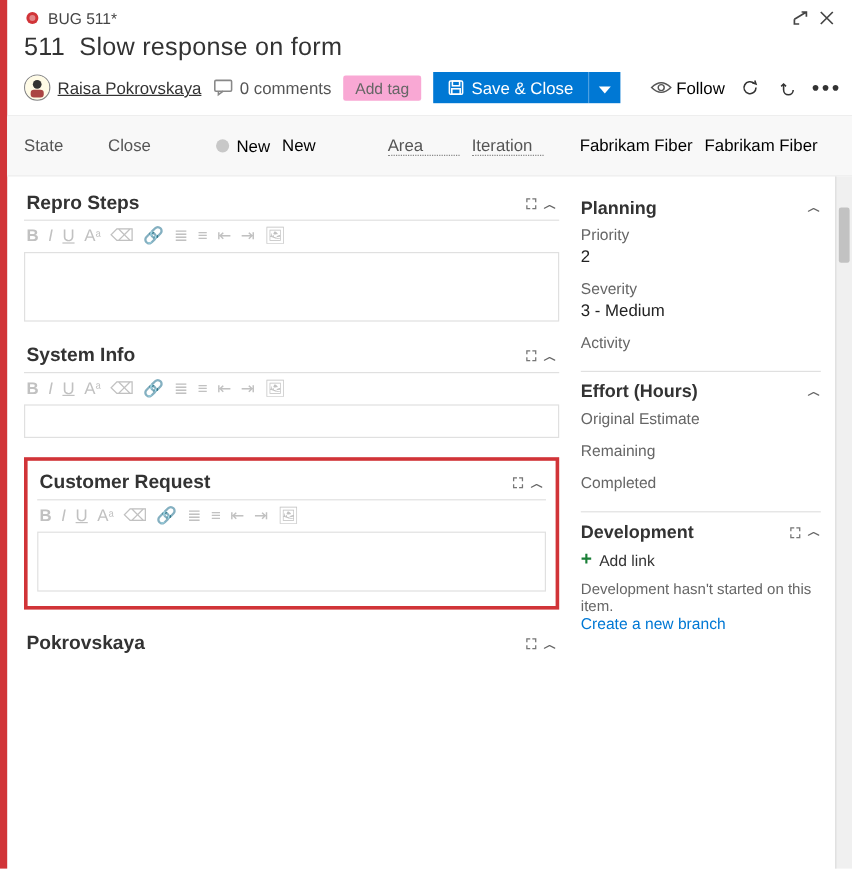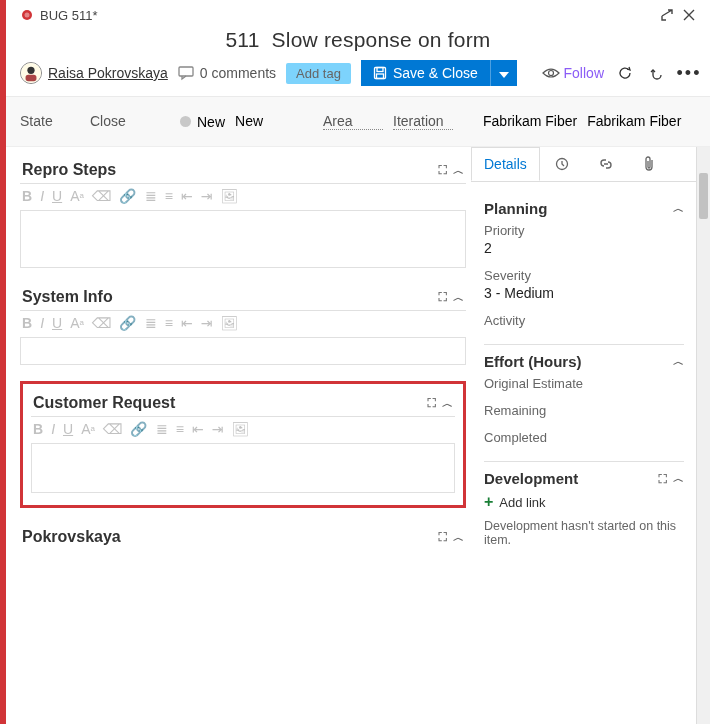--- a/index.html
+++ b/index.html
@@ -3,33 +3,33 @@
 <meta charset="utf-8">
 <style>
   * { box-sizing: border-box; font-family: "Segoe UI", Arial, sans-serif; }
   body { margin: 0; width: 710px; height: 724px; overflow: hidden; background: #fff; }
   .root { display: flex; width: 710px; height: 724px; position: relative; }
   .redbar { width: 6px; background: #d13438; height: 100%; flex: 0 0 6px; }
   .content { flex: 1; display: flex; flex-direction: column; min-width: 0; }
   .topbar { display: flex; align-items: center; padding: 4px 10px 0 14px; font-size: 13px; color: #444; }
   .bugicon { width: 14px; height: 14px; display: inline-block; margin-right: 6px; }
   .spacer { flex: 1; }
-  .title-row { padding: 2px 14px 8px 14px; font-size: 21px; font-weight: 400; color: #333; letter-spacing: .2px; text-align: center; }
+  .title-row { padding: 2px 14px 8px 14px; font-size: 21px; font-weight: 400; color: #333; letter-spacing: .2px; }
   .title-row .num { margin-right: 6px; }
   .actionbar { display: flex; align-items: center; padding: 0 10px 10px 14px; gap: 10px; border-bottom: 1px solid #eaeaea; }
   .avatar { width: 22px; height: 22px; border-radius: 50%; border: 1px solid #888; margin-right: 6px; flex:0 0 22px; overflow:hidden; }
   .assignee { display: flex; align-items: center; font-size: 14px; color: #333; min-width: 140px; text-decoration: underline; }
   .comments { display: flex; align-items: center; font-size: 14px; color: #555; cursor: pointer; }
   .comments svg { margin-right: 6px; }
-  .addtag { background: #7dd3fc; color: #666; border: none; padding: 3px 10px; font-size: 13px; border-radius: 2px; cursor:pointer; }
+  .addtag { background: #f9a8d4; color: #666; border: none; padding: 3px 10px; font-size: 13px; border-radius: 2px; cursor:pointer; }
   .savebtn { display: flex; align-items: center; background: #0078d4; color: #fff; font-size: 14px; }
   .savebtn .main { display:flex; align-items:center; padding: 5px 12px; cursor:pointer; }
   .savebtn .main svg { margin-right: 6px; }
   .savebtn .dd { border-left: 1px solid rgba(255,255,255,.3); padding: 5px 8px; cursor:pointer; }
-  .follow { display:flex; align-items:center; font-size:14px; color:#8b5cf6; cursor:pointer; }
+  .follow { display:flex; align-items:center; font-size:14px; color:#000000; cursor:pointer; }
   .follow svg { margin-right:4px; }
   .iconbtn { width: 22px; height: 22px; display:flex; align-items:center; justify-content:center; cursor:pointer; color:#333; }
   .meta { display:flex; padding: 16px 14px; background:#f8f8f8; font-size: 14px; gap: 30px; border-bottom:1px solid #eee; }
   .mcol { display:flex; flex-direction:row; gap:10px; }
   .mlabel { color:#555; min-width:60px; display:inline-block; }
   .stateval { display:inline-flex; align-items:center; }
   .statedot { width:11px; height:11px; border-radius:50%; background:#c8c8c8; margin-right:6px; display:inline-block; }
   .body { display:flex; flex:1; min-height:0; }
   .left { flex:1; padding: 10px 6px 10px 14px; overflow:auto; }
   .right { width: 224px; border-left: none; display:flex; flex-direction:column; }
@@ -252,39 +252,20 @@
             <span>Pokrovskaya</span>
             <span class="spacer"></span>
             <span class="expandicon">⛶</span>
             <span class="chev">︿</span>
           </div>
         </div>
 
       </div>
 
       <div class="right">
-        <div class="tabs">
-          <div class="tab active">Details</div>
-          <div class="tab iconly">
-            <svg width="14" height="14" viewBox="0 0 14 14" fill="none" stroke="#666" stroke-width="1.3">
-                <circle cx="7" cy="7" r="5.5"></circle>
-                <path d="M7 4 V7 L9 9"></path>
-              </svg>
-          </div>
-          <div class="tab iconly">
-            <svg width="14" height="14" viewBox="0 0 14 14" fill="none" stroke="#666" stroke-width="1.4">
-                <path d="M5 9 A3 3 0 0 1 5 3 L7 3 M9 5 A3 3 0 0 1 9 11 L7 11 M5 7 L9 7"></path>
-              </svg>
-          </div>
-          <div class="tab iconly">
-            <svg width="12" height="16" viewBox="0 0 12 16" fill="none" stroke="#666" stroke-width="1.3">
-                <path d="M9 4 V11 A3 3 0 0 1 3 11 V3 A2 2 0 0 1 7 3 V11 A1 1 0 0 1 5 11 V5"></path>
-              </svg>
-          </div>
-        </div>
         <div class="rpane">
 
           <div class="sect">
             <div class="secthead">
               <span>Planning</span>
               <span class="spacer"></span>
               <span class="chev">︿</span>
             </div>
             <div class="field">
               <div class="flab">Priority</div>
@@ -321,20 +302,21 @@
               <span>Development</span>
               <span class="spacer"></span>
               <span class="expandicon">⛶</span>
               <span class="chev">︿</span>
             </div>
             <div class="addlink">
               <span class="plus">+</span>
               <span>Add link</span>
             </div>
             <div class="flab" style="font-size:12.5px;">Development hasn't started on this item.</div>
+            <div class="link" style="font-size:13px;">Create a new branch</div>
           </div>
 
         </div>
       </div>
 
       <div class="scrollind">
         <div class="scrollthumb"></div>
       </div>
     </div>
 

